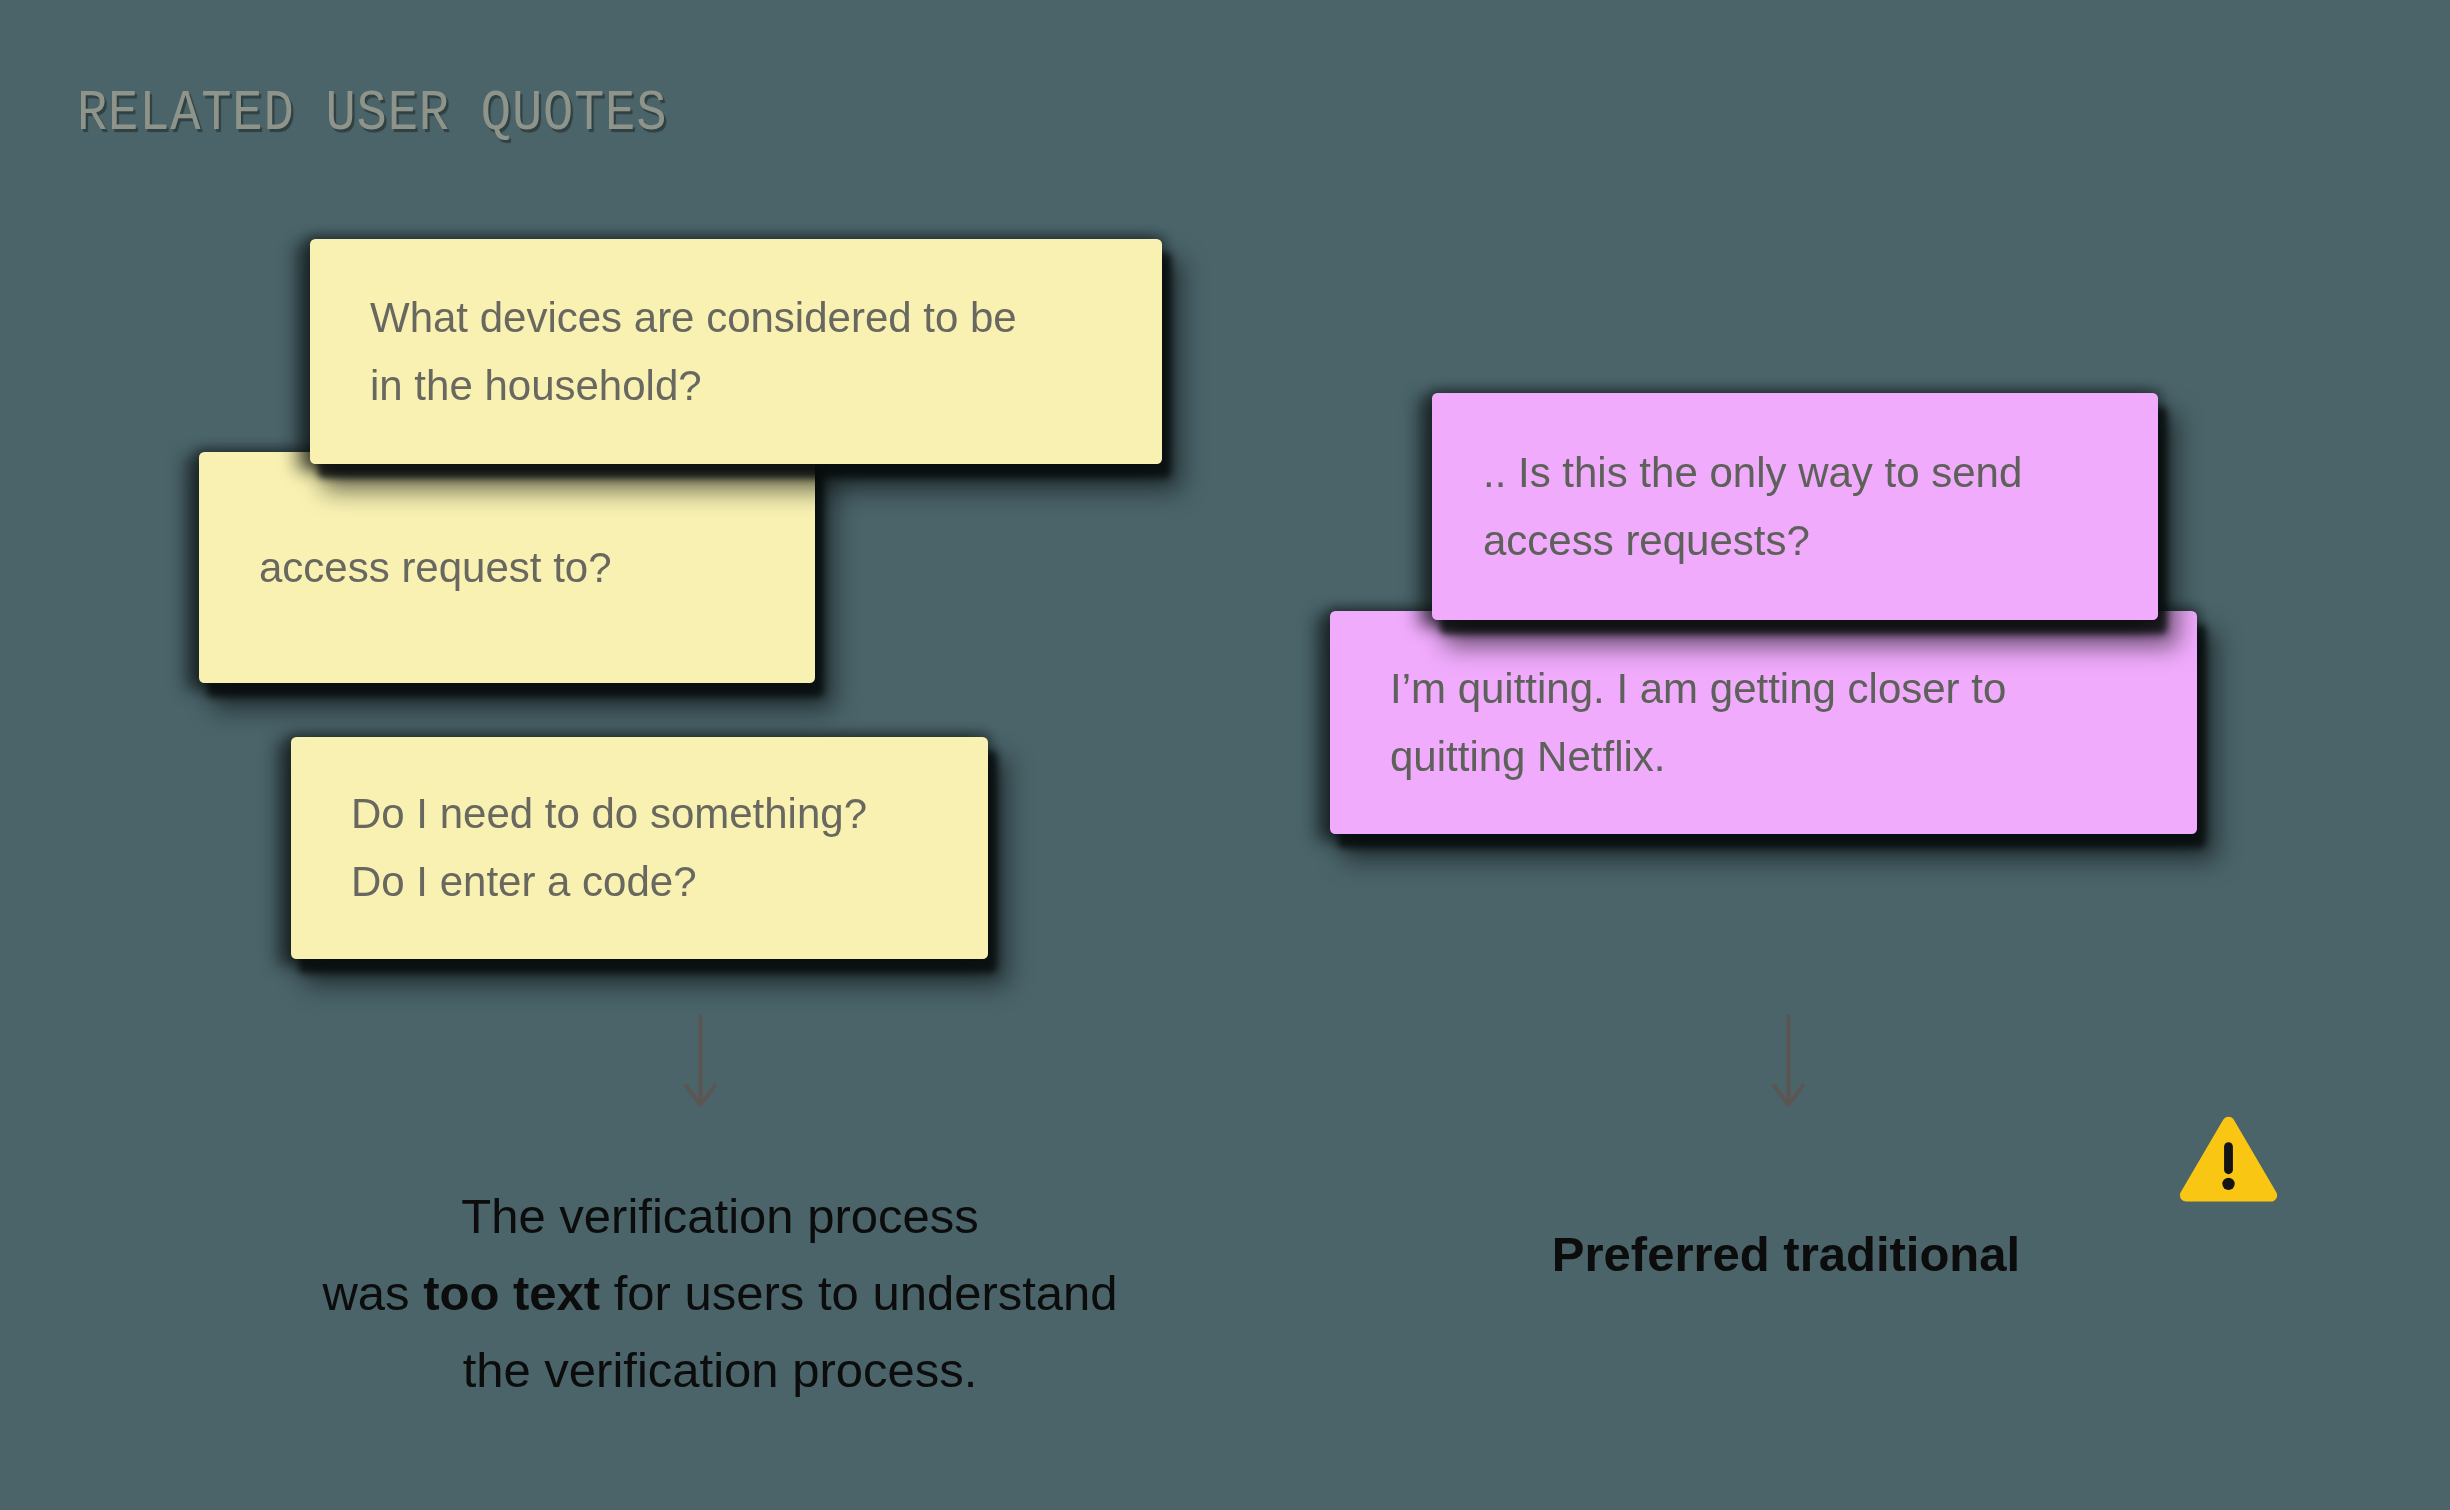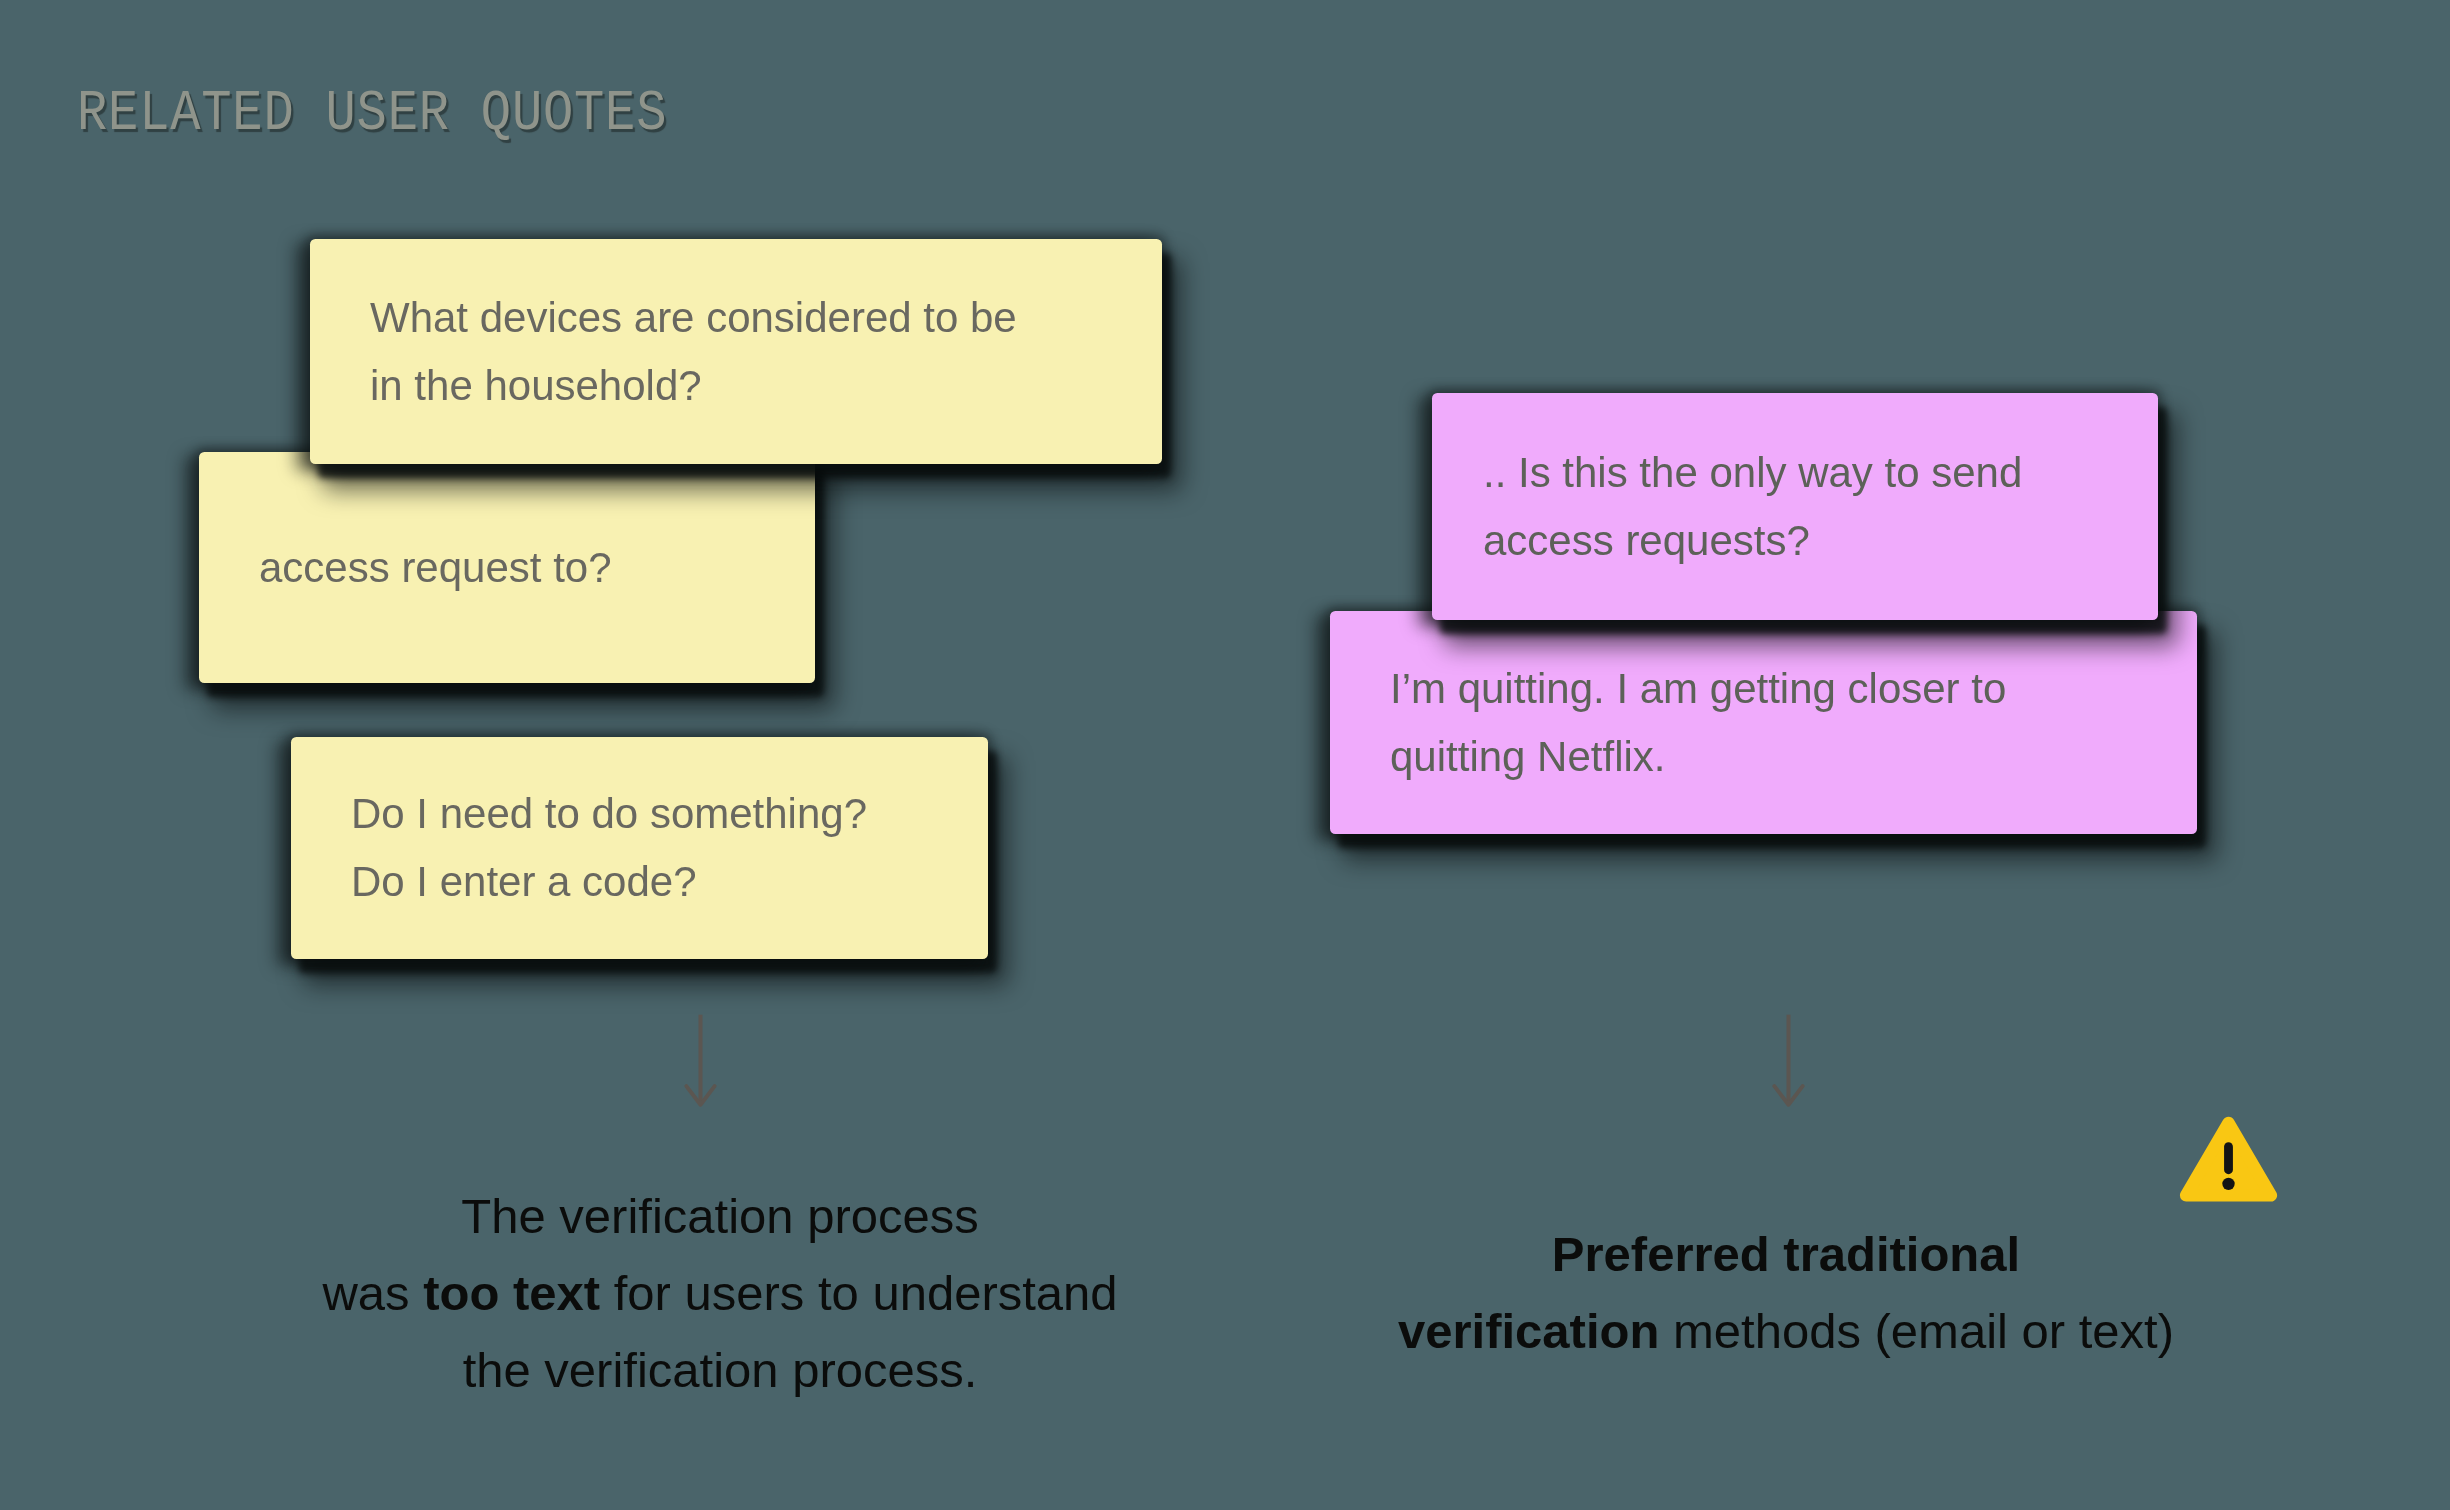--- a/index.html
+++ b/index.html
@@ -133,21 +133,20 @@
   </svg>
 
   <div class="conclusion conclusion-left">
     <div>The verification process</div>
     <div><span>was </span><strong>too text</strong><span> for users to understand</span></div>
     <div>the verification process.</div>
   </div>
 
   <div class="conclusion conclusion-right">
     <div><strong>Preferred traditional</strong></div>
-    <div><strong>verification</strong><span> methods (email or text)</span></div>
   </div>
 
   <svg class="warning" viewBox="0 0 112 104">
     <polygon points="56,10 104,92 8,92" fill="#F9C713" stroke="#F9C713" stroke-width="14" stroke-linejoin="round"></polygon>
     <rect x="51" y="32" width="10" height="36" rx="5" fill="#141414"></rect>
     <circle cx="56" cy="79" r="7" fill="#141414"></circle>
   </svg>
 
 </div>
 

